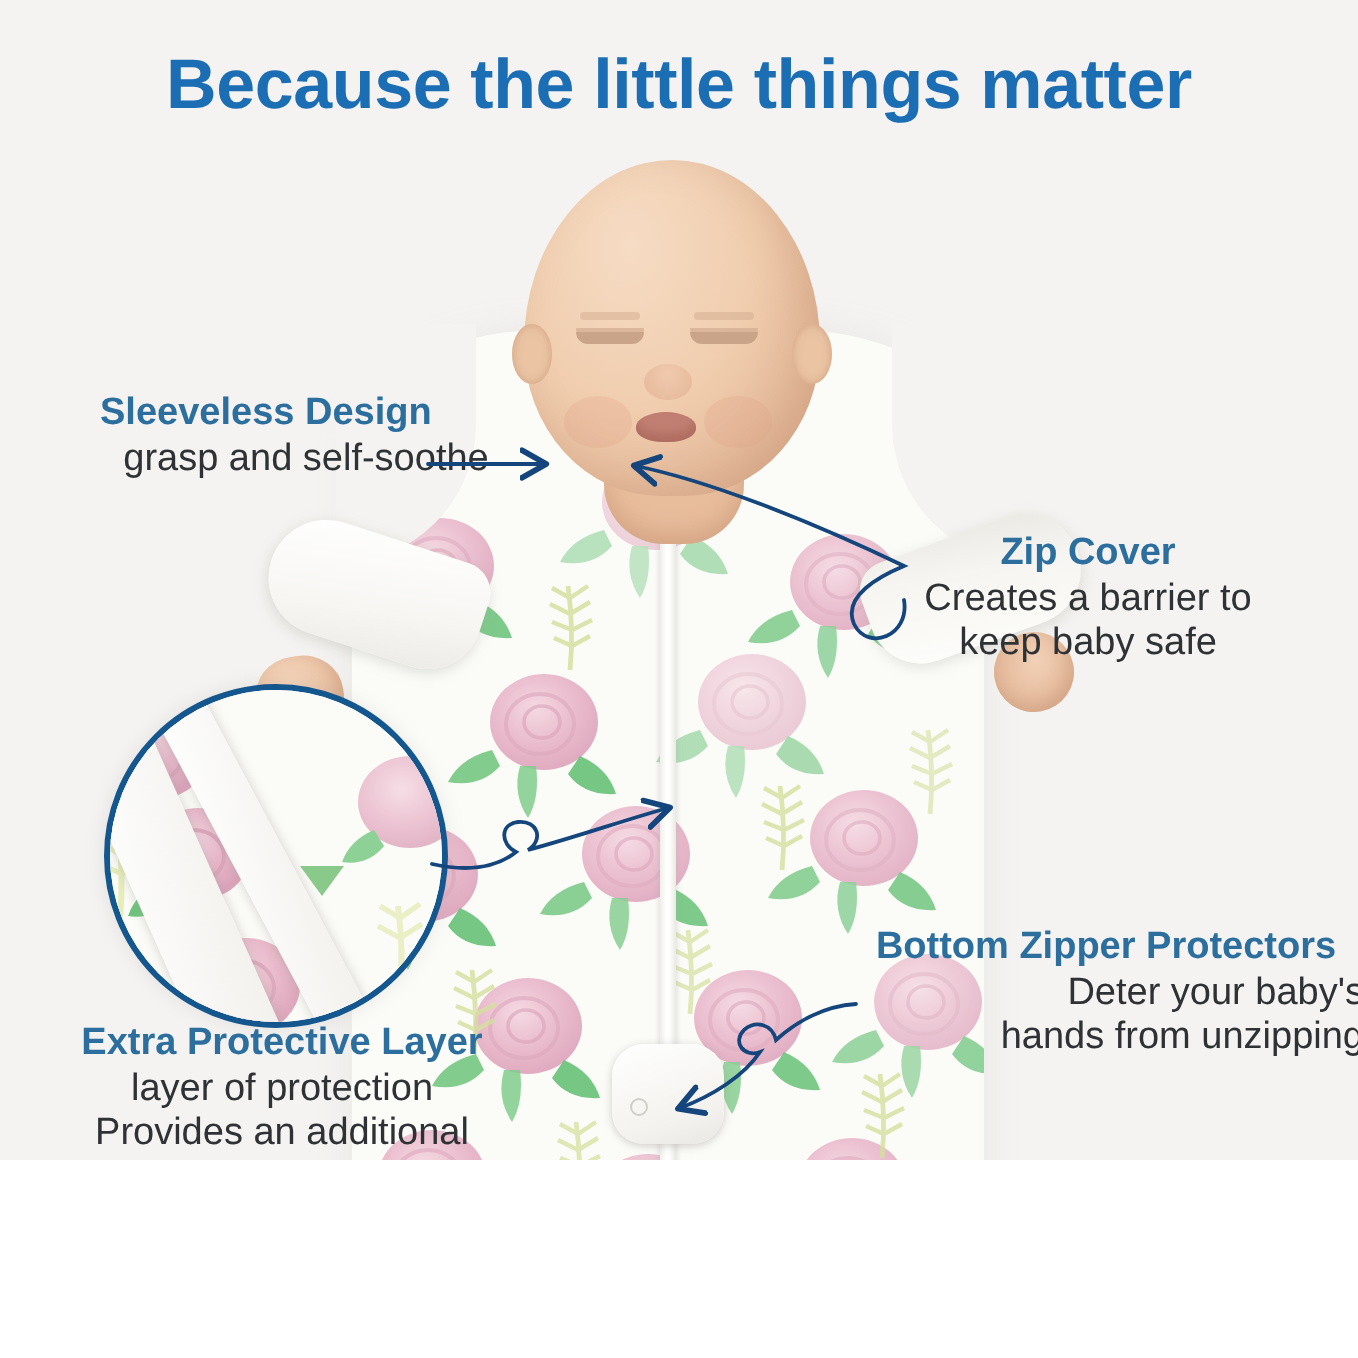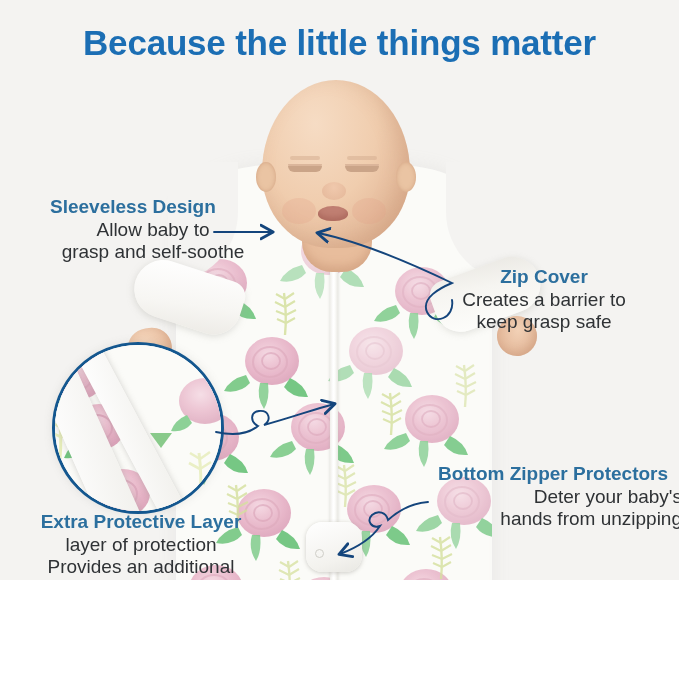--- a/index.html
+++ b/index.html
@@ -441,28 +441,27 @@
         </g>
       </svg>
       <div class="mag-flap-a"></div>
       <div class="mag-flap-b"></div>
       <div class="mag-tri"></div>
     </div>
   </div>
 
   <div class="callout" id="c-sleeveless">
     <div class="head-txt">Sleeveless Design</div>
-    <div class="body-txt">Allow baby to</div>
     <div class="body-txt">grasp and self-soothe</div>
   </div>
 
   <div class="callout" id="c-zip">
     <div class="head-txt">Zip Cover</div>
     <div class="body-txt">Creates a barrier to</div>
-    <div class="body-txt">keep grasp safe</div>
+    <div class="body-txt">keep baby safe</div>
   </div>
 
   <div class="callout" id="c-bottom">
     <div class="head-txt">Bottom Zipper Protectors</div>
     <div class="body-txt">Deter your baby's</div>
     <div class="body-txt">hands from unzipping</div>
   </div>
 
   <div class="callout" id="c-extra">
     <div class="head-txt">Extra Protective Layer</div>

